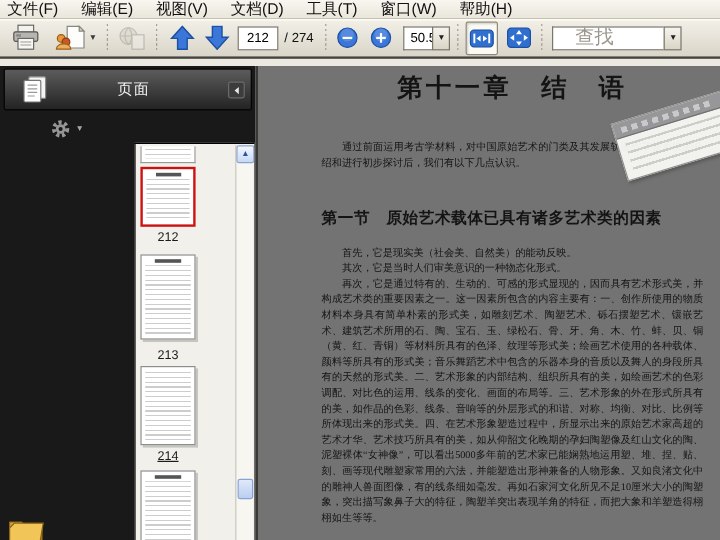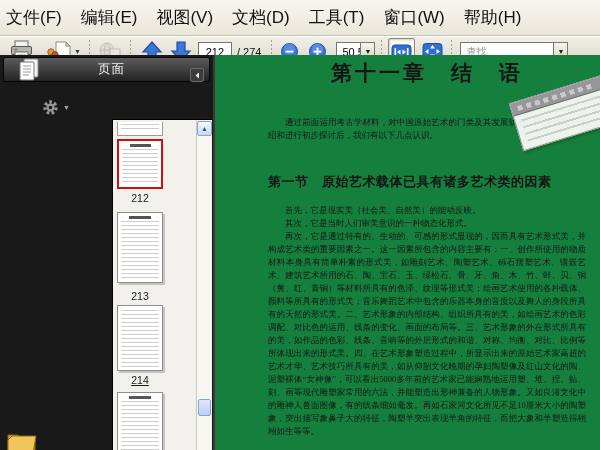--- a/index.html
+++ b/index.html
@@ -6,24 +6,24 @@
   html,body { width:600px; height:450px; }
   body {
     position:relative; overflow:hidden;
     background:#ece9e0;
     font-family:"Liberation Sans", sans-serif;
     -webkit-font-smoothing:antialiased;
   }
 
   
   .menubar {
-    height:36px; display:flex; align-items:center;
+    height:16px; display:flex; align-items:center;
     background:linear-gradient(#f8f6f0,#e9e6db);
     border-bottom:1px solid #c6c2b4;
-    padding-left:6px; font-size:17px; color:#111;
+    padding-left:6px; font-size:13px; color:#111;
   }
   .menu-item { margin-right:19px; white-space:nowrap; cursor:default; }
 
   
   .toolbar {
     height:33px; display:flex; align-items:center;
     background:linear-gradient(#f3f0e9,#d9d5c8);
     border-bottom:2px solid #45443f;
     box-shadow:inset 0 1px 0 #fffef8;
     padding:0 4px;
@@ -52,33 +52,33 @@
     font-family:"Liberation Sans",sans-serif;
   }
   .combo-caret {
     width:15px; height:20px; border:1px solid #7a766a;
     background:linear-gradient(#f6f4ee,#d8d4c6);
     display:flex; align-items:center; justify-content:center;
     font-size:7px; color:#222;
   }
   .find-box { display:flex; align-items:center; margin-left:2px; }
   .find-input {
-    width:93px; height:20px; font-size:10px; padding-left:5px;
+    width:93px; height:20px; font-size:16px; padding-left:18px;
     border:1px solid #7a766a; border-right:none; background:#fff;
     font-family:"Liberation Sans",sans-serif;
   }
   .find-input::placeholder { color:#9a968c; }
 
   
   .content { position:absolute; top:55px; left:0; right:0; bottom:0; display:flex; overflow:hidden; }
 
   
   .sidebar { width:213px; background:#191919; position:relative; flex:none; }
   .side-header {
-    position:absolute; top:2px; left:3px; right:3px; height:25px;
+    position:absolute; top:2px; left:3px; right:3px; height:35px;
     background:linear-gradient(#5c5c5c,#232323);
     border:1px solid #050505; border-radius:2px;
     display:flex; align-items:center;text-align:right;
   }
   .pages-tab { margin-left:13px; display:flex; align-items:center; }
   .panel-title { color:#f2f2f2; font-size:12.5px; margin-left:57px; letter-spacing:1px; }
   .collapse-btn {
     position:absolute; right:5px; top:10px; width:14px; height:14px;
     background:#3c3c3c; border:1px solid #6a6a6a; border-radius:2px;
     display:flex; align-items:center; justify-content:center;
@@ -120,21 +120,21 @@
   }
   .scroll-thumb {
     position:absolute; left:1px; top:278px; width:13px; height:17px;
     background:linear-gradient(#dfe9fb,#bccdf0); border:1px solid #85a3d3; border-radius:2px;
   }
 
   
   .folder { position:absolute; left:6px; bottom:-7px; z-index:3; }
 
   
-  .main { flex:1; position:relative; background:#15803d; border-left:2px solid #3a3935; overflow:hidden; }
+  .main { flex:1; position:relative; background:#737373; border-left:2px solid #3a3935; overflow:hidden; }
   .doc {
     position:absolute; inset:0; padding:3px 14px 0 53px;
     font-family:"Liberation Serif", serif; color:#141414;
   }
   .doc-title {
     text-align:center; font-size:21px; font-weight:bold;
     letter-spacing:3px; margin-top:1px;
   }
   .p { font-size:8.5px; line-height:13px; text-align:justify; text-indent:2em; }
   .intro { margin-top:29px; }

